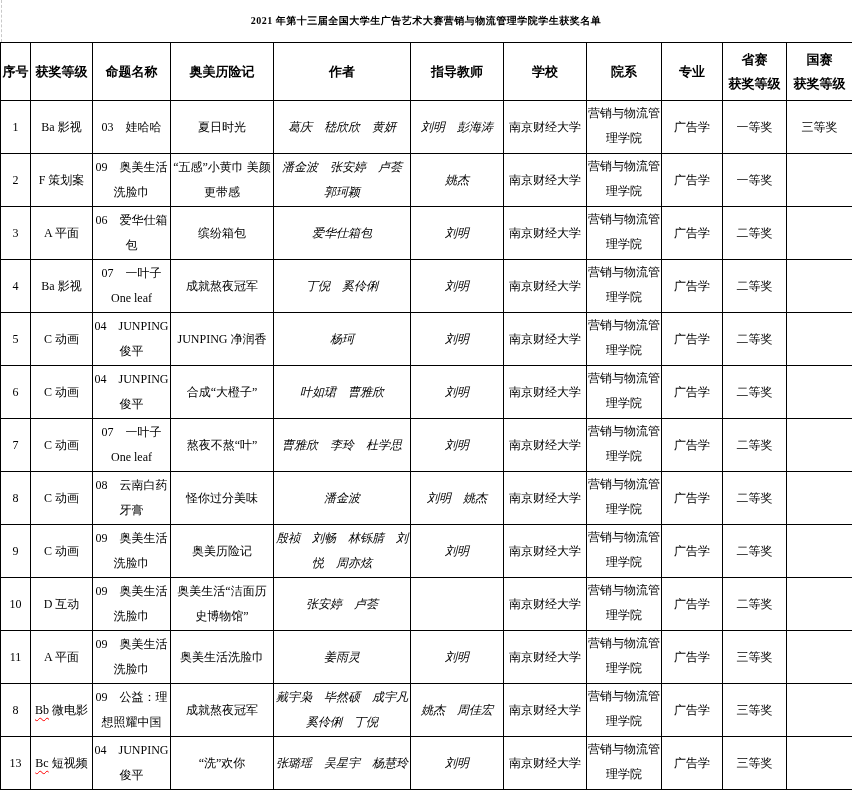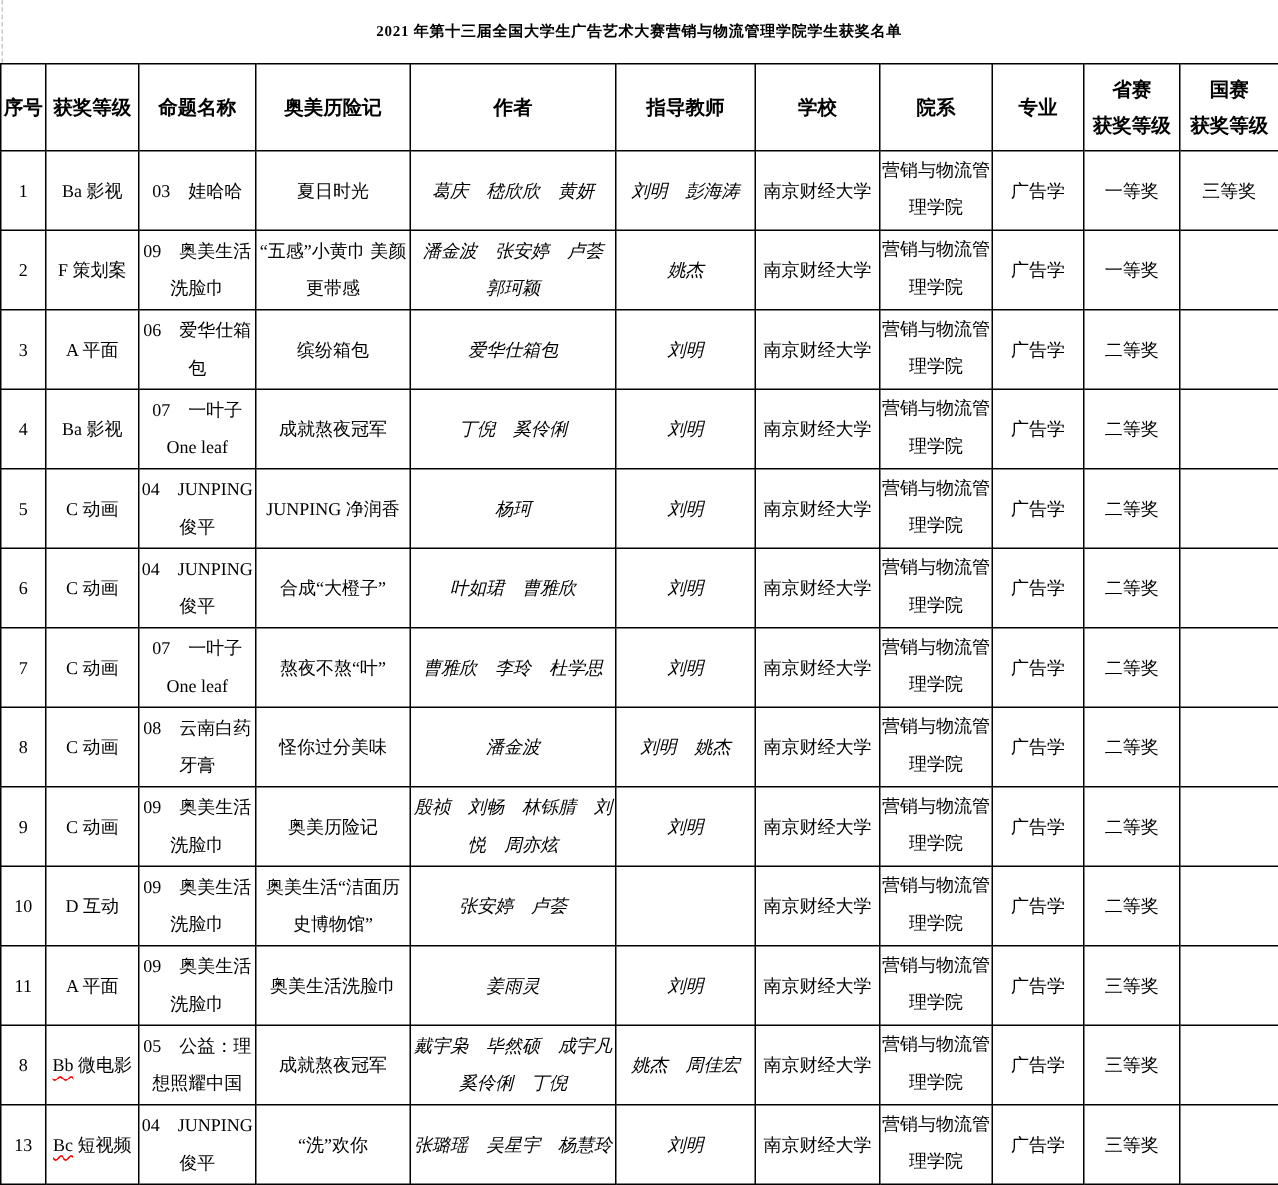--- a/index.html
+++ b/index.html
@@ -266,21 +266,21 @@
           <td class="c-teachers">刘明</td>
           <td class="c-school">南京财经大学</td>
           <td class="c-department">营销与物流管理学院</td>
           <td class="c-major">广告学</td>
           <td class="c-provincial">三等奖</td>
           <td class="c-national"></td>
         </tr>
         <tr>
           <td class="c-no">8</td>
           <td class="c-category"><span class="code misspell">Bb</span> 微电影</td>
-          <td class="c-topic">05　公益：理想照耀中国</td>
+          <td class="c-topic">09　公益：理想照耀中国</td>
           <td class="c-work">成就熬夜冠军</td>
           <td class="c-authors">戴宇枭　毕然硕　成宇凡　奚伶俐　丁倪</td>
           <td class="c-teachers">姚杰　周佳宏</td>
           <td class="c-school">南京财经大学</td>
           <td class="c-department">营销与物流管理学院</td>
           <td class="c-major">广告学</td>
           <td class="c-provincial">三等奖</td>
           <td class="c-national"></td>
         </tr>
         <tr>

